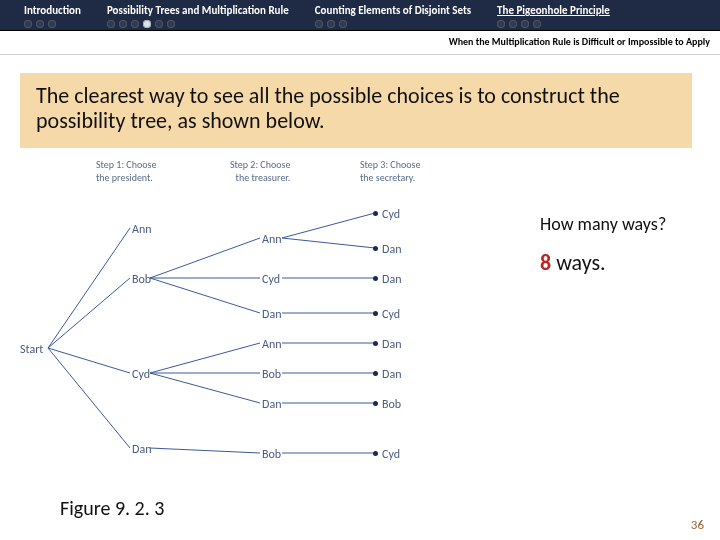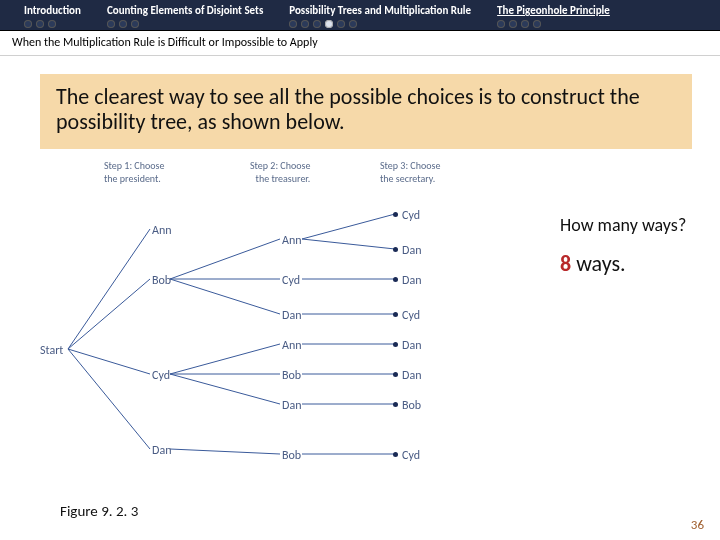--- a/index.html
+++ b/index.html
@@ -7,70 +7,70 @@
 
   .topbar { background: #1f2a44; color: #fff; display: flex; align-items: flex-start; padding: 4px 8px 2px 24px; border-bottom: 1px solid #000; }
   .section { margin-right: 26px; }
   .section:last-child { margin-right: 0; text-decoration: underline; }
   .section-title { font-size: 11px; font-weight: 600; white-space: nowrap; }
   .dots { display: flex; gap: 4px; margin-top: 3px; }
   .dot { width: 8px; height: 8px; border-radius: 50%; background: #2b3a5a; box-shadow: inset 0 0 0 1px #555; }
   .dot.active { background: #dde3ee; box-shadow: inset 0 0 0 1px #aaa; }
 
   .subbar { background: #fff; padding: 4px 10px 6px 12px; border-bottom: 1px solid #d0d0d0; }
-  .subbar-title { font-size: 12px; font-weight: 400; color: #000; }
+  .subbar-title { font-size: 10px; font-weight: 700; color: #000; text-align: right; }
 
-  .content { position: relative; padding: 18px 28px 0 40px; }
+  .content { position: relative; padding: 18px 28px 0 20px; }
   .highlight { background: #f6d9a9; padding: 10px 16px 14px 16px; }
   .highlight p { font-size: 22px; line-height: 1.15; color: #111; }
 
   .treewrap { position: relative; margin-top: 10px; height: 320px; }
   svg.tree { position: absolute; left: 0; top: 0; }
 
   .headers { position: absolute; top: 0; left: 0; width: 100%; font-size: 10px; color: #5a6b8a; }
   .headers span { position: absolute; white-space: nowrap; }
 
   .node-label { position: absolute; font-size: 12px; color: #4a5c84; white-space: nowrap; }
   .leaf-dot { position: absolute; width: 5px; height: 5px; background: #1a2a55; border-radius: 50%; }
 
   .sidebox { position: absolute; left: 520px; top: 55px; width: 180px; }
   .sidebox .q { font-size: 18px; color: #111; margin-bottom: 14px; }
   .sidebox .a { font-size: 22px; color: #111; }
   .sidebox .a .num { color: #b8282a; font-weight: 600; }
 
-  .figcap { position: absolute; left: 60px; bottom: 20px; font-size: 15px; color: #111; }
+  .figcap { position: absolute; left: 60px; bottom: 20px; font-size: 20px; color: #111; }
   .pagenum { position: absolute; right: 16px; bottom: 8px; font-size: 13px; color: #a06030; }
 </style>
 </head>
 <body>
 
 <div class="topbar">
   <div class="section">
     <div class="section-title">Introduction</div>
     <div class="dots">
       <span class="dot"></span>
       <span class="dot"></span>
       <span class="dot"></span>
     </div>
   </div>
   <div class="section">
-    <div class="section-title">Counting Elements of Disjoint Sets</div>
-    <div class="dots">
-      <span class="dot"></span>
-      <span class="dot"></span>
-      <span class="dot"></span>
-    </div>
-  </div>
-  <div class="section">
     <div class="section-title">Possibility Trees and Multiplication Rule</div>
     <div class="dots">
       <span class="dot"></span>
       <span class="dot"></span>
       <span class="dot"></span>
       <span class="dot active"></span>
+      <span class="dot"></span>
+      <span class="dot"></span>
+    </div>
+  </div>
+  <div class="section">
+    <div class="section-title">Counting Elements of Disjoint Sets</div>
+    <div class="dots">
+      <span class="dot"></span>
       <span class="dot"></span>
       <span class="dot"></span>
     </div>
   </div>
   <div class="section">
     <div class="section-title">The Pigeonhole Principle</div>
     <div class="dots">
       <span class="dot"></span>
       <span class="dot"></span>
       <span class="dot"></span>
@@ -83,21 +83,21 @@
   <div class="subbar-title">When the Multiplication Rule is Difficult or Impossible to Apply</div>
 </div>
 
 <div class="content">
   <div class="highlight">
     <p>The clearest way to see all the possible choices is to construct the possibility tree, as shown below.</p>
   </div>
 
   <div class="treewrap">
     <div class="headers">
-      <span style="left:64px; top:0;">Step 1: Choose<br>the president.</span>
+      <span style="left:76px; top:0;">Step 1: Choose<br>the president.</span>
       <span style="left:210px; top:0;text-align:right;">Step 2: Choose<br>the treasurer.</span>
       <span style="left:340px; top:0;">Step 3: Choose<br>the secretary.</span>
     </div>
 
     <svg class="tree" width="430" height="330">
       <g stroke="#3a5a9a" stroke-width="1" fill="none">
 
         <line x1="28" y1="190" x2="110" y2="70"></line>
         <line x1="28" y1="190" x2="110" y2="120"></line>
         <line x1="28" y1="190" x2="110" y2="215"></line>

